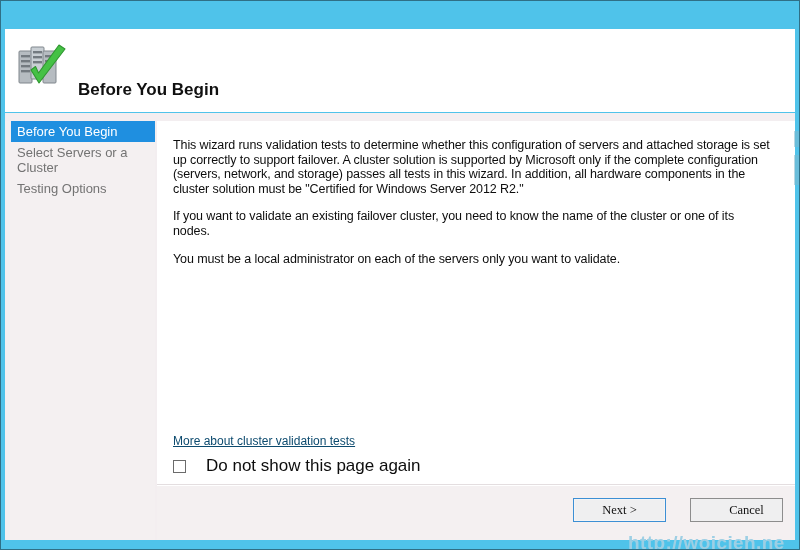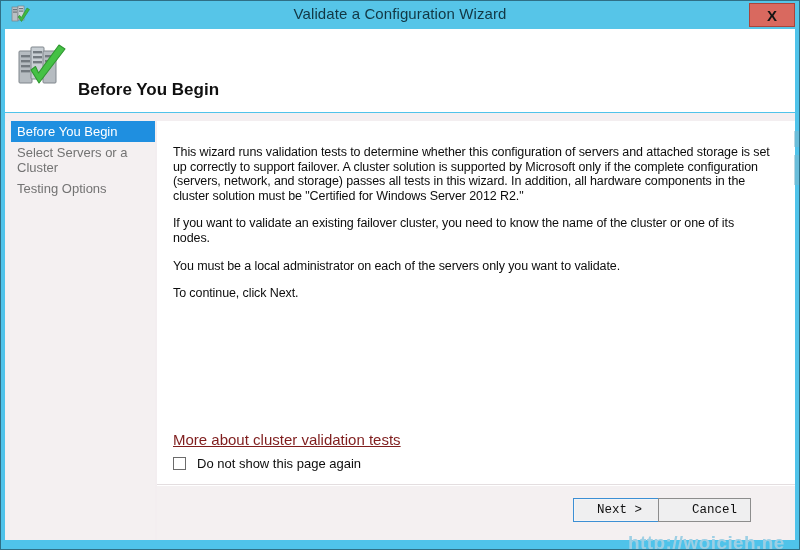--- a/index.html
+++ b/index.html
@@ -134,59 +134,59 @@
   .content {
     position: absolute;
     left: 152px; top: 8px;
     width: 638px; height: 364px;
     background: #ffffff;
     box-sizing: border-box;
     overflow: hidden;
   }
   .content-inner {
     position: absolute;
-    left: 16px; top: 24px;
+    left: 16px; top: 17px;
     width: 600px;
   }
   .para {
     font-size: 12.5px;
     color: #0d0d0d;
     line-height: 14.6px;
     margin: 0 0 13px 0;
     letter-spacing: -0.1px;
   }
 
   .link-row {
     position: absolute;
     left: 16px; top: 310px;
   }
   .content-link {
-    font-size: 15px;
-    color: #7f1d1d;
+    font-size: 12px;
+    color: #0c4a6e;
     text-decoration: underline;
     cursor: pointer;
     white-space: nowrap;
   }
   .checkbox-row {
     position: absolute;
     left: 16px; top: 335px;
     display: flex;
     align-items: center;
   }
   .checkbox {
     width: 13px; height: 13px;
     border: 1px solid #6b6b6b;
     background: #ffffff;
     box-sizing: border-box;
     cursor: pointer;
     flex: 0 0 auto;
   }
   .checkbox-label {
-    margin-left: 11px;
-    font-size: 13px;
+    margin-left: 20px;
+    font-size: 17px;
     color: #0d0d0d;
     white-space: nowrap;
     cursor: default;
   }
 
   
   .separator {
     position: absolute;
     left: 152px; top: 372px;
     width: 638px; height: 1px;
@@ -208,35 +208,35 @@
     box-sizing: border-box;
   }
   .btn {
     position: absolute;
     top: 12px;
     width: 93px; height: 24px;
     background: #efeff0;
     border: 1px solid #8d8d8d;
     box-sizing: border-box;
     font-size: 12.5px;
-    font-family: Liberation Mono, monospace;
+    font-family: Liberation Serif, serif;
     color: #101010;
     display: flex;
     align-items: center;
     justify-content: center;
     cursor: pointer;
     padding: 0;
   }
   .btn-next {
     left: 416px;
     border: 1px solid #3c8fd4;
     box-shadow: inset 0 0 0 1px #f4f4f5;
   }
   .btn-cancel {
-    left: 501px;
+    left: 533px;
     padding-left: 20px;
   }
 
   
   .scroll-nub {
     position: absolute;
     right: 1px;
     width: 5px;
     background: #7fb8cc;
     opacity: 0.55;
@@ -255,36 +255,20 @@
     z-index: 35;
     pointer-events: none;
     font-family: "Liberation Sans", sans-serif;
   }
 </style>
 </head>
 <body>
 
 <div class="window">
 
-  <div class="titlebar">
-
-    <svg class="titlebar-icon" viewBox="0 0 22 21">
-      <rect x="1" y="2" width="6" height="14" fill="#b9bfc4" stroke="#7b8288" stroke-width="0.7"></rect>
-      <rect x="7" y="1" width="6" height="14" fill="#cdd3d8" stroke="#7b8288" stroke-width="0.7"></rect>
-      <rect x="2" y="4" width="4" height="1.2" fill="#6e757b"></rect>
-      <rect x="2" y="6.5" width="4" height="1.2" fill="#6e757b"></rect>
-      <rect x="8" y="3" width="4" height="1.2" fill="#6e757b"></rect>
-      <rect x="8" y="5.5" width="4" height="1.2" fill="#6e757b"></rect>
-      <path d="M7 12 L10.5 16.5 L18.5 4.5 L16 3 L10.3 12.5 L8.6 10.3 Z" fill="#3fb83f" stroke="#2c8a2c" stroke-width="0.6"></path>
-    </svg>
-
-    <div class="titlebar-title">Validate a Configuration Wizard</div>
-
-    <div class="close-button">X</div>
-  </div>
 
   <div class="header">
 
     <svg class="header-icon" viewBox="0 0 52 48">
       <rect x="2" y="8" width="13" height="32" rx="1" fill="#b6bcc1" stroke="#80878d" stroke-width="1"></rect>
       <rect x="14" y="4" width="13" height="32" rx="1" fill="#c9cfd4" stroke="#80878d" stroke-width="1"></rect>
       <rect x="26" y="8" width="13" height="32" rx="1" fill="#b6bcc1" stroke="#80878d" stroke-width="1"></rect>
       <rect x="4" y="12" width="9" height="2.4" fill="#737a80"></rect>
       <rect x="4" y="17" width="9" height="2.4" fill="#737a80"></rect>
       <rect x="4" y="22" width="9" height="2.4" fill="#737a80"></rect>
@@ -306,21 +290,20 @@
       <div class="sidebar-item active">Before You Begin</div>
       <div class="sidebar-item">Select Servers or a Cluster</div>
       <div class="sidebar-item">Testing Options</div>
     </div>
 
     <div class="content">
       <div class="content-inner">
         <p class="para">This wizard runs validation tests to determine whether this configuration of servers and attached storage is set up correctly to support failover. A cluster solution is supported by Microsoft only if the complete configuration (servers, network, and storage) passes all tests in this wizard. In addition, all hardware components in the cluster solution must be "Certified for Windows Server 2012 R2."</p>
         <p class="para">If you want to validate an existing failover cluster, you need to know the name of the cluster or one of its nodes.</p>
         <p class="para">You must be a local administrator on each of the servers only you want to validate.</p>
-        <p class="para">To continue, click Next.</p>
       </div>
 
       <div class="link-row">
         <span class="content-link">More about cluster validation tests</span>
       </div>
 
       <div class="checkbox-row">
         <span class="checkbox"></span>
         <span class="checkbox-label">Do not show this page again</span>
       </div>

